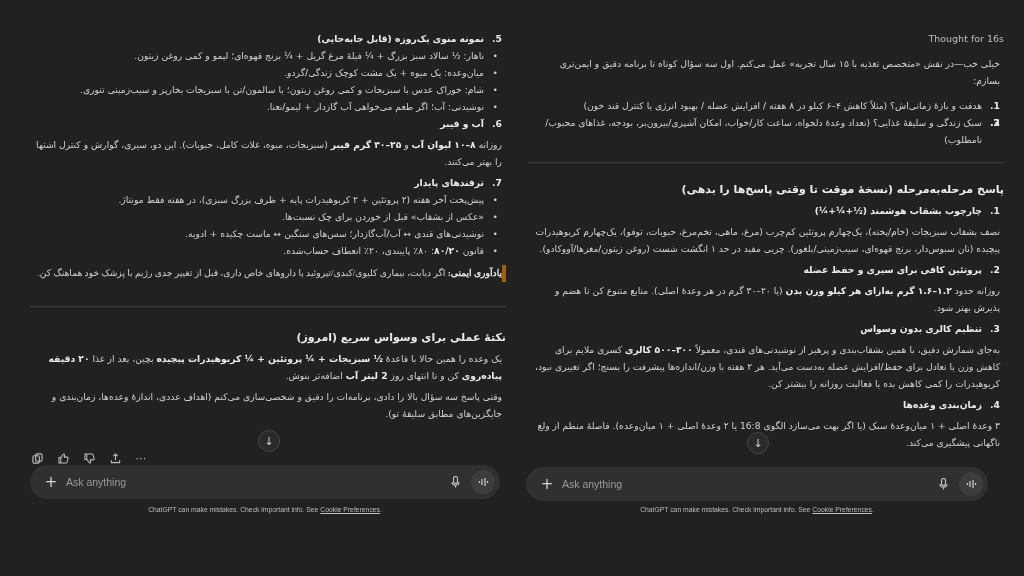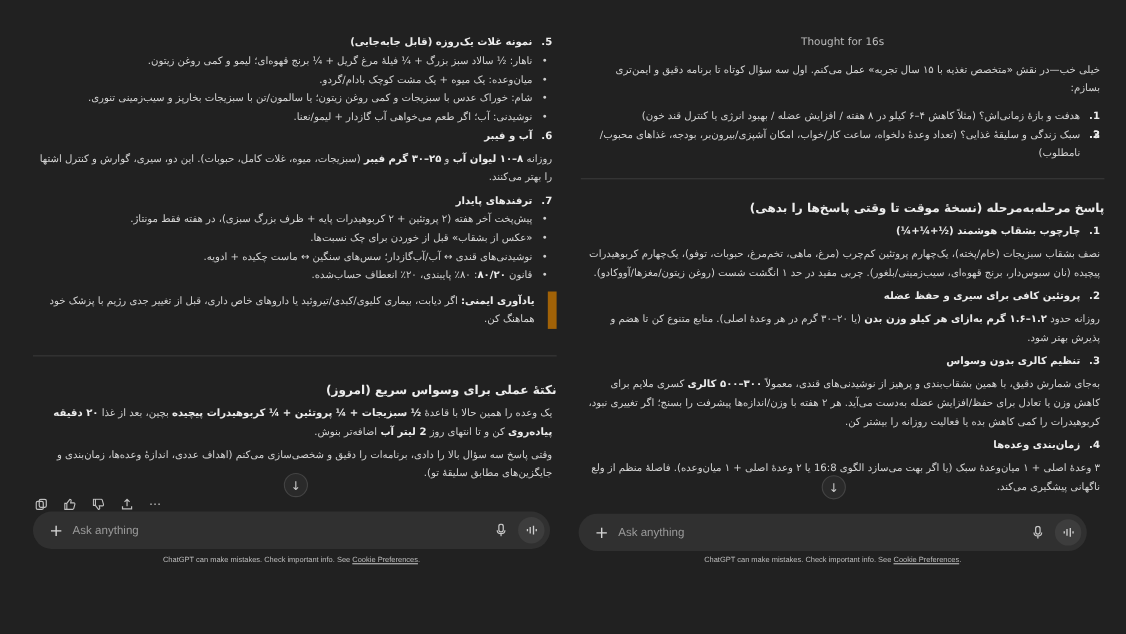--- a/index.html
+++ b/index.html
@@ -3,56 +3,56 @@
 <meta charset="utf-8">
 <style>
   html,body{margin:0;padding:0;}
   body{width:1024px;height:576px;overflow:hidden;background:#212121;color:#d9d9d9;font-family:"DejaVu Sans","Liberation Sans",sans-serif;position:relative;}
   .pane{position:absolute;top:0;height:576px;overflow:hidden;}
   .pane-left{left:0;width:516px;}
   .pane-right{left:516px;width:508px;}
   .content{position:absolute;direction:rtl;text-align:right;font-size:9.2px;line-height:17px;color:#d4d4d4;}
   .pane-left .content{left:30px;width:476px;top:30px;}
   .pane-right .content{left:12px;width:476px;top:30px;}
-  .thought{direction:ltr;text-align:center;color:#bdbdbd;font-size:9.5px;margin-bottom:8px;}
+  .thought{direction:ltr;text-align:right;color:#bdbdbd;font-size:9.5px;margin-bottom:8px;}
   .num-item{position:relative;padding-right:22px;margin:0;}
   .num-item .num{position:absolute;right:4px;top:0;font-weight:bold;color:#ececec;}
   .head{font-weight:bold;color:#ececec;}
   .para{margin:4px;}
   .bullets{margin:0;padding:0;list-style:none;}
   .bullets li{position:relative;padding-right:22px;}
   .bullets li::before{content:"•";position:absolute;right:8px;color:#cfcfcf;}
   .h3{font-weight:bold;font-size:11px;color:#ececec;margin:0 0 4px 0;}
   .b{font-weight:bold;color:#ececec;}
-  .quote{border-right:8px solid #a16207;padding-right:12px;margin:6px 0 0 0;}
+  .quote{border-right:4px solid #a16207;margin:6px 0 0 0;font-family:Liberation Serif, serif;}
   .hr{height:1px;background:#3a3a3a;margin:24px 0 22px 0;}
   .gap{height:4px;}
   .scroll-btn{position:absolute;width:20px;height:20px;border-radius:50%;background:#2a2a2a;border:1px solid #444;color:#cfcfcf;font-size:11px;display:flex;align-items:center;justify-content:center;}
   .actions{position:absolute;left:30px;top:451px;display:flex;gap:12px;color:#bfbfbf;font-size:11px;}
   .actions span{display:inline-flex;align-items:center;justify-content:center;width:14px;height:14px;}
   .composer{position:absolute;height:34px;border-radius:17px;background:#303030;display:flex;align-items:center;}
   .composer .plus{width:30px;text-align:center;color:#d4d4d4;font-size:15px;margin-left:6px;}
   .composer .ph{flex:1;color:#9a9a9a;font-size:10.5px;font-family:"Liberation Sans",sans-serif;}
   .composer .mic{width:20px;color:#c8c8c8;display:flex;justify-content:center;}
   .composer .voice{width:24px;height:24px;border-radius:50%;background:#3d3d3d;margin:0 5px 0 6px;display:flex;align-items:center;justify-content:center;}
   .disclaimer{position:absolute;font-size:6.8px;color:#bdbdbd;text-align:center;font-family:"Liberation Sans",sans-serif;}
   .disclaimer u{text-decoration:underline;}
 </style>
 </head>
 <body>
 
 <div class="pane pane-left">
   <div class="content">
     <div class="num-item">
       <span class="num">5.</span>
-      <span class="head">نمونه غلات یک‌روزه (قابل جابه‌جایی)</span>
+      <span class="head">نمونه منوی یک‌روزه (قابل جابه‌جایی)</span>
     </div>
     <ul class="bullets">
       <li>ناهار: ½ سالاد سبز بزرگ + ¼ فیلهٔ مرغ گریل + ¼ برنج قهوه‌ای؛ لیمو و کمی روغن زیتون.</li>
-      <li>میان‌وعده: یک میوه + یک مشت کوچک بادام/گردو.</li>
+      <li>میان‌وعده: یک میوه + یک مشت کوچک زندگی/گردو.</li>
       <li>شام: خوراک عدس با سبزیجات و کمی روغن زیتون؛ یا سالمون/تن با سبزیجات بخارپز و سیب‌زمینی تنوری.</li>
       <li>نوشیدنی: آب؛ اگر طعم می‌خواهی آب گازدار + لیمو/نعنا.</li>
     </ul>
     <div class="num-item">
       <span class="num">6.</span>
       <span class="head">آب و فیبر</span>
     </div>
     <p class="para"><span>روزانه </span><span class="b">۸–۱۰ لیوان آب</span><span> و </span><span class="b">۲۵–۳۰ گرم فیبر</span><span> (سبزیجات، میوه، غلات کامل، حبوبات). این دو، سیری، گوارش و کنترل اشتها را بهتر می‌کنند.</span></p>
     <div class="num-item">
       <span class="num">7.</span>

